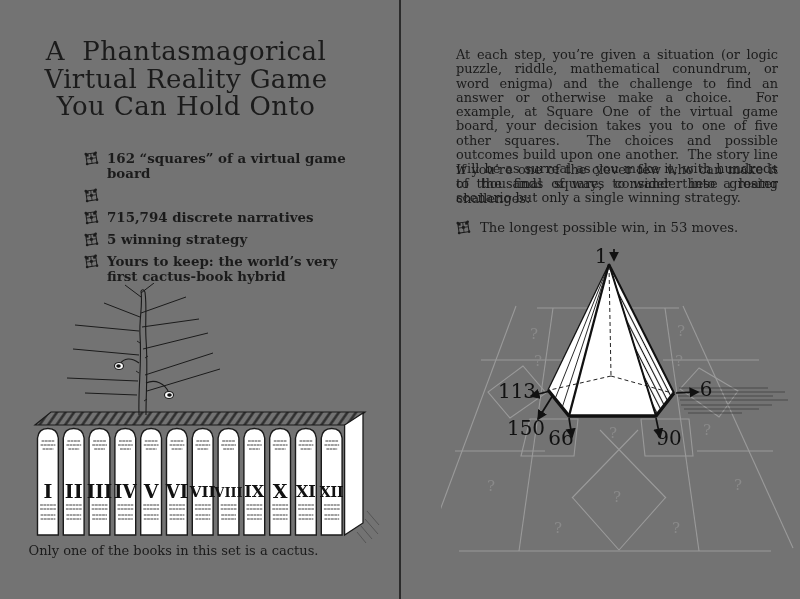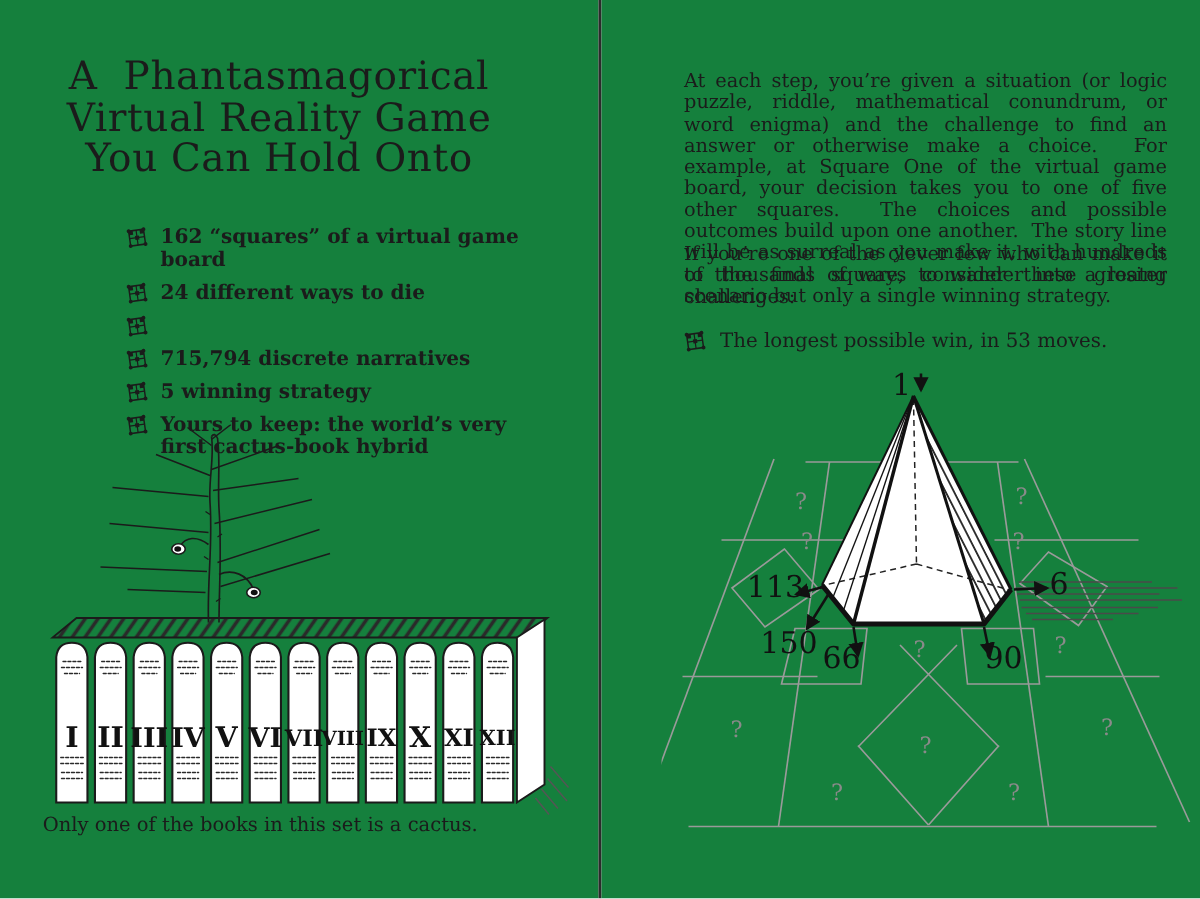--- a/index.html
+++ b/index.html
@@ -1,20 +1,20 @@
 <!DOCTYPE html>
 <html><head>
 <meta charset="utf-8">
 <style>
   html,body{margin:0;padding:0;}
   body{
     width:800px;height:599px;position:relative;background:#ffffff;
     font-family:"DejaVu Serif", serif;color:#1b1b1b;overflow:hidden;
   }
-  .page{position:absolute;top:0;height:599px;background:#15803d;}
+  .page{position:absolute;top:0;height:599px;background:#737373;}
   #page-left{left:0;width:399px;}
   #page-right{left:401px;width:399px;}
   .divider{position:absolute;left:399px;top:0;width:2px;height:599px;background:#2b2b2b;}
 
   
   .book-title{position:absolute;top:38px;left:0;width:372px;text-align:center;
     font-size:26px;line-height:27.5px;letter-spacing:.4px;}
   .book-title div{white-space:pre;}
   .features{position:absolute;top:151px;left:84px;width:292px;margin:0;padding:0;list-style:none;
     font-size:13.4px;font-weight:bold;}
@@ -68,26 +68,20 @@
     <div>Virtual Reality Game</div>
     <div>You Can Hold Onto</div>
   </div>
 
   <ul class="features">
     <li>
       <svg class="bullet-icon">
           <use href="#ic-board"></use>
         </svg>
       <span class="feature-text">162 “squares” of a virtual game board</span>
-      </li>
-    <li>
-      <svg class="bullet-icon">
-          <use href="#ic-board"></use>
-        </svg>
-      <span class="feature-text">24 different ways to die</span>
       </li>
     <li>
       <svg class="bullet-icon">
           <use href="#ic-board"></use>
         </svg>
       </li>
     <li>
       <svg class="bullet-icon">
           <use href="#ic-board"></use>
         </svg>

